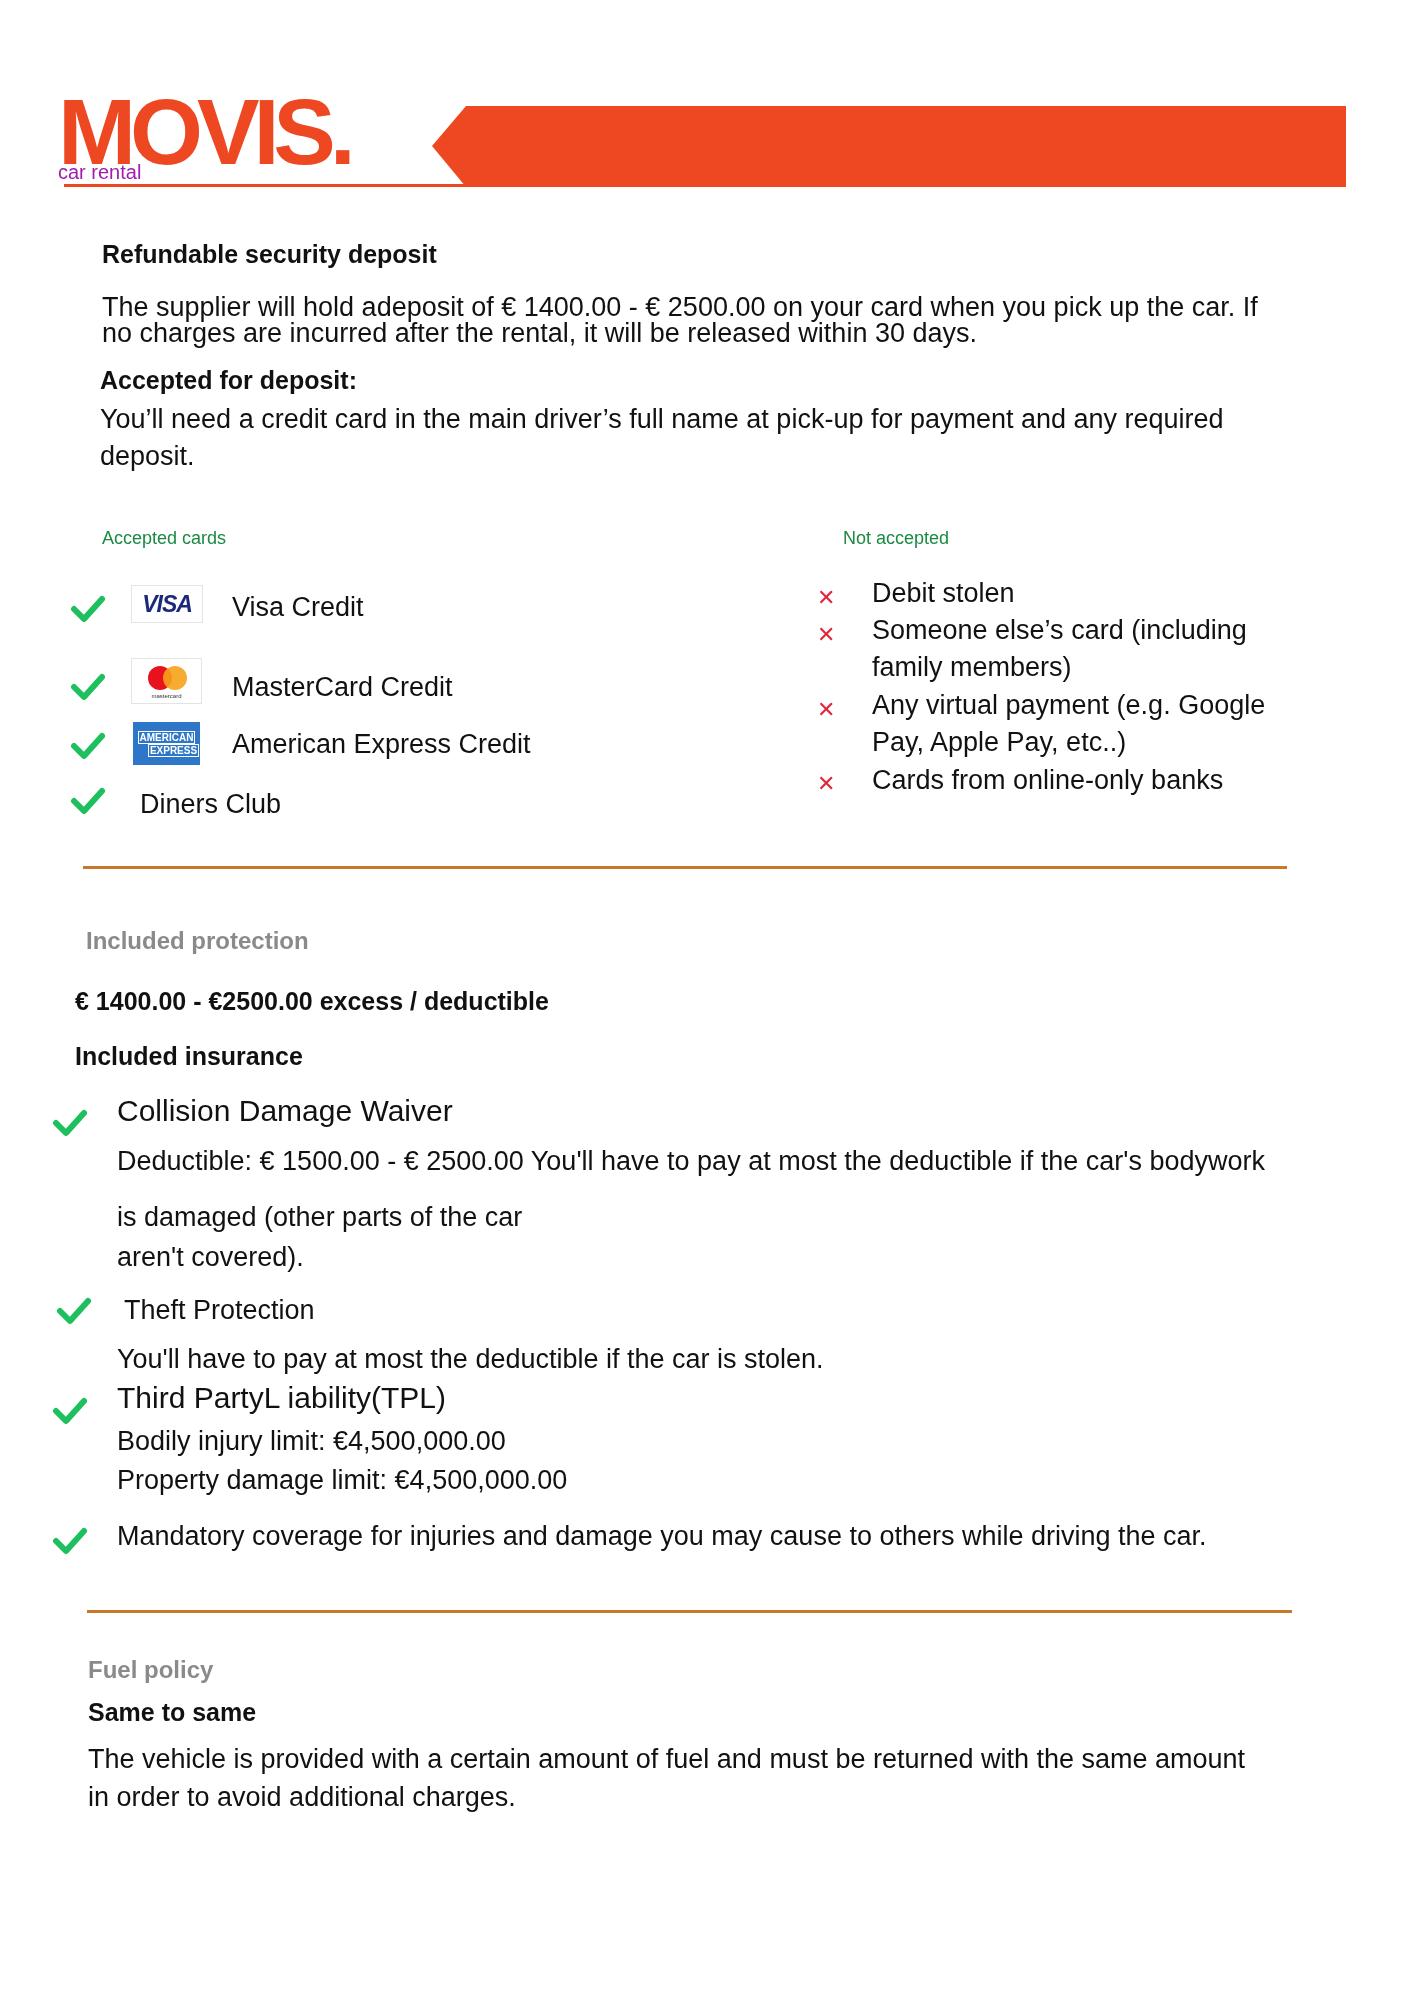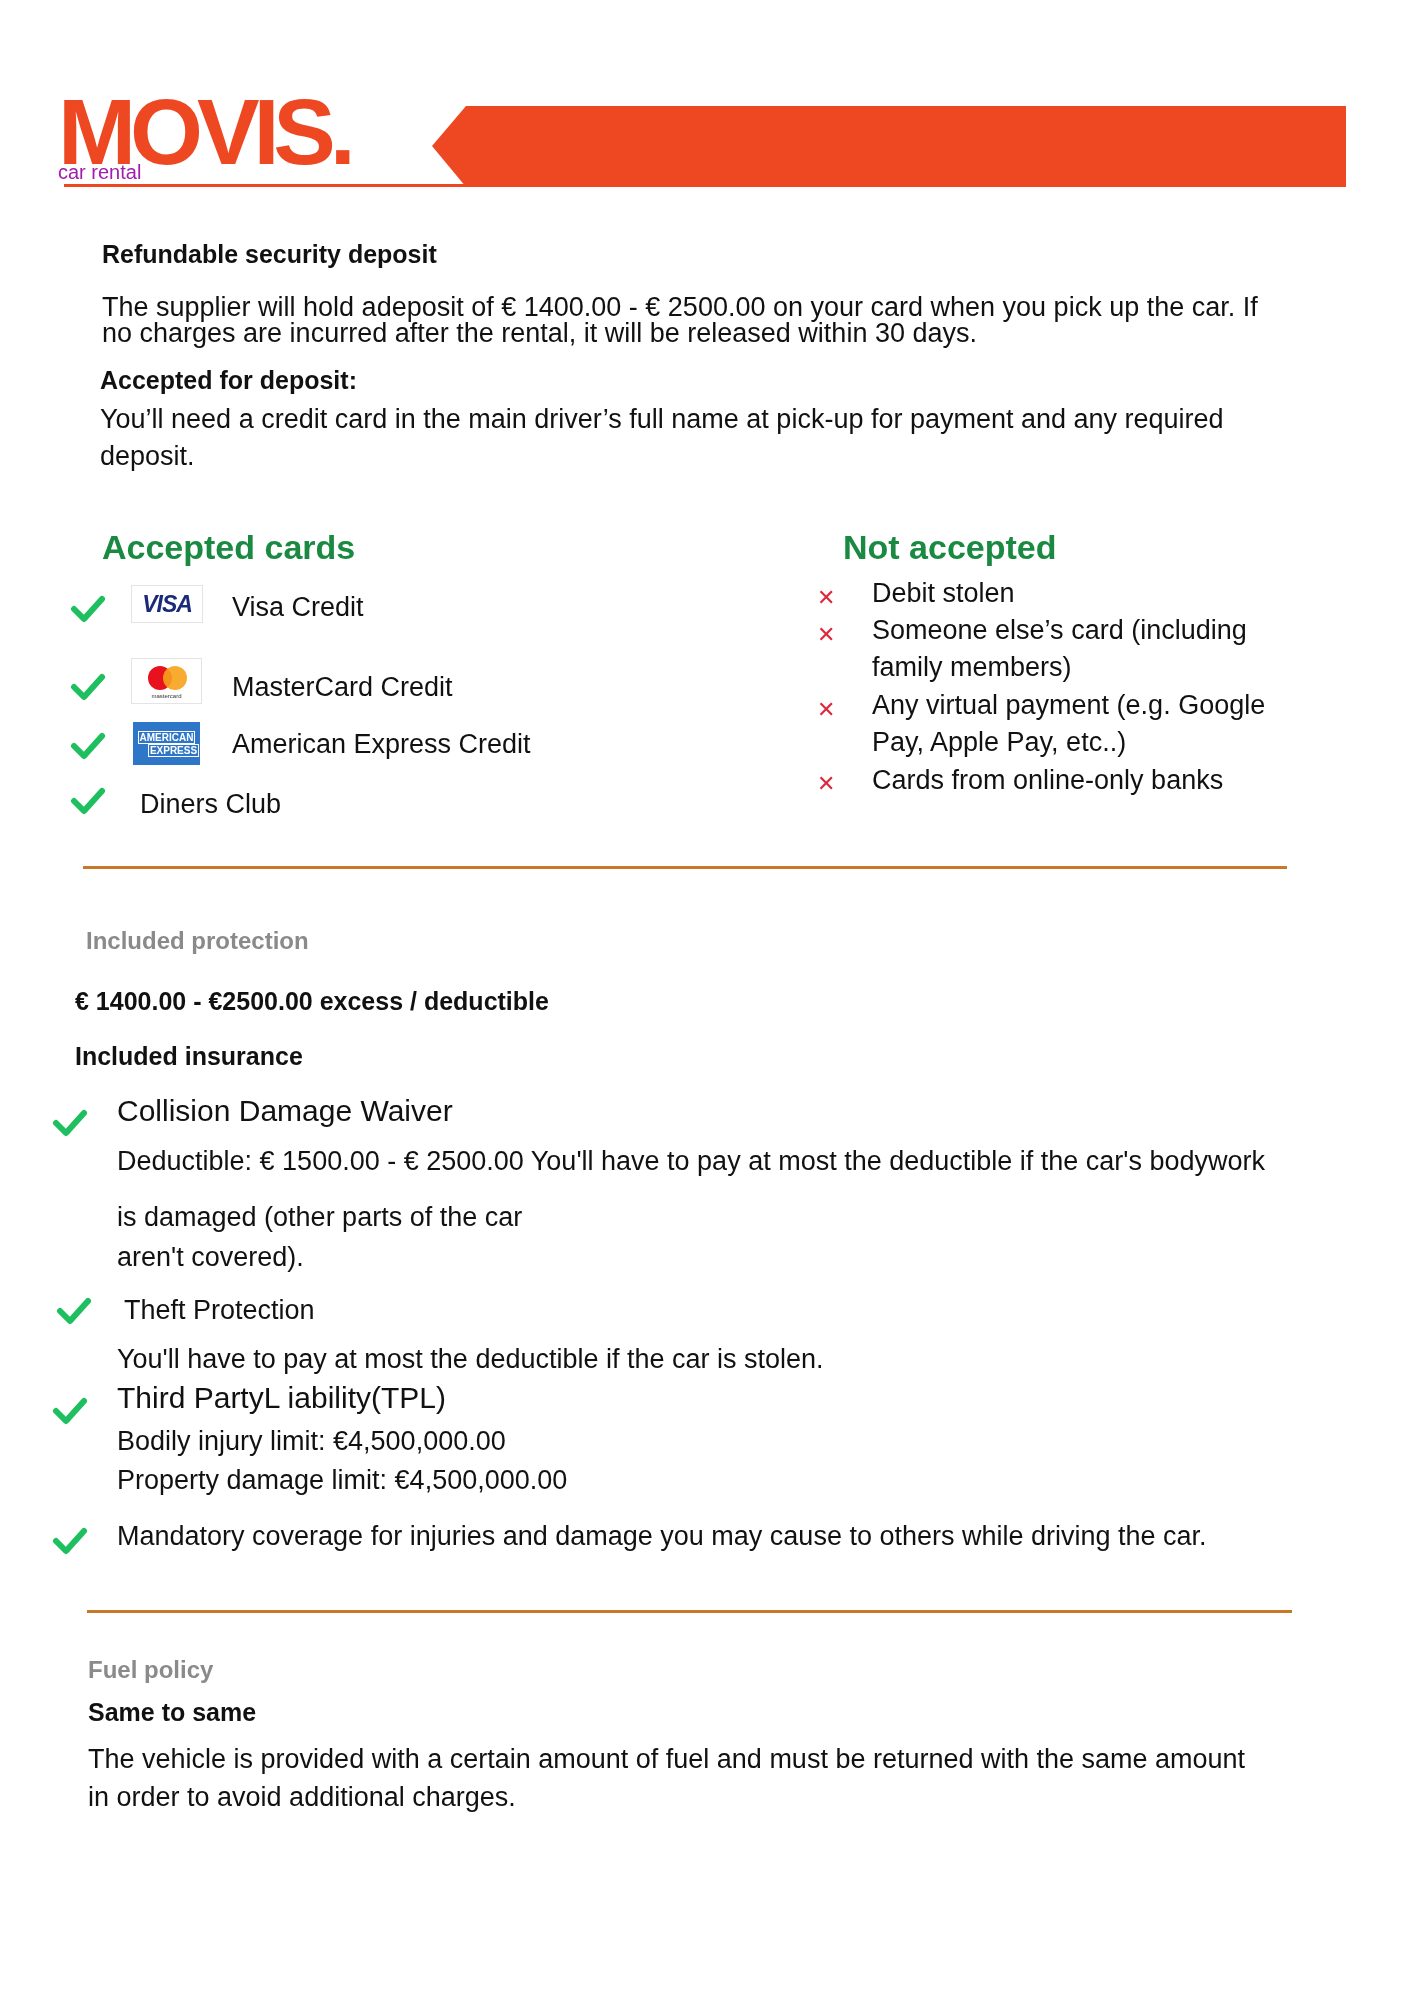--- a/index.html
+++ b/index.html
@@ -7,21 +7,21 @@
          font-family:"Liberation Sans", "DejaVu Sans", sans-serif; color:#111; }
   .abs { position:absolute; white-space:nowrap; }
   .logo-word { position:absolute; left:58px; top:86px; font-family:"Liberation Sans", sans-serif;
                font-weight:bold; font-size:92px; letter-spacing:-6px; color:#ee4823; line-height:92px;
                transform:scaleX(1.02); transform-origin:left top; }
   .logo-sub { position:absolute; left:58px; top:162px; font-size:20px; color:#a21caf; line-height:20px; }
   .logo-underline { position:absolute; left:64px; top:184px; width:404px; height:3px; background:#ee4823; }
   .banner { position:absolute; left:432px; top:106px; width:914px; height:81px; }
   .t-bold { font-weight:bold; font-size:25px; color:#111; }
   .t-body { font-size:27px; color:#111; }
-  .t-green { font-weight:bold; font-size:34px; color:#1a8a43; }
+  .t-green { font-weight:normal; font-size:18px; color:#1a8a43; }
   .t-gray { font-weight:bold; font-size:24px; color:#8a8a8a; }
   .check { position:absolute; width:36px; height:30px; }
   .xmark { position:absolute; font-size:22px; color:#e0263a; font-weight:bold; line-height:22px; }
   .divider { position:absolute; height:3px; background:#c8782a; }
   .cardlogo { position:absolute; border:1px solid #e4e4e4; background:#fff; box-sizing:border-box; }
 </style>
 </head>
 <body>
 
 <div>

